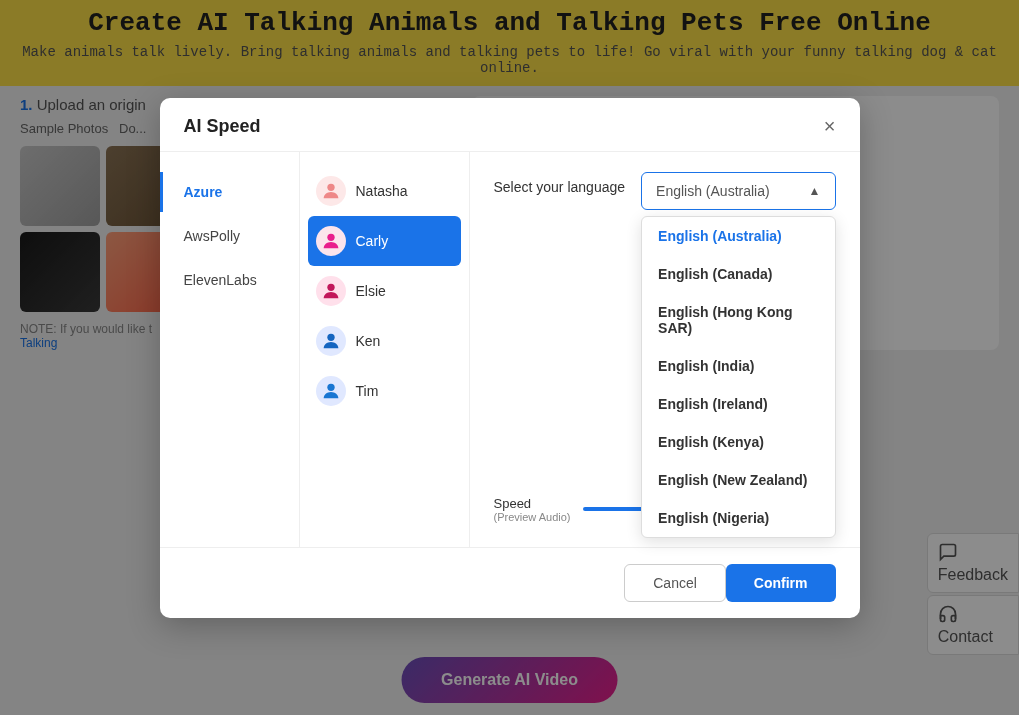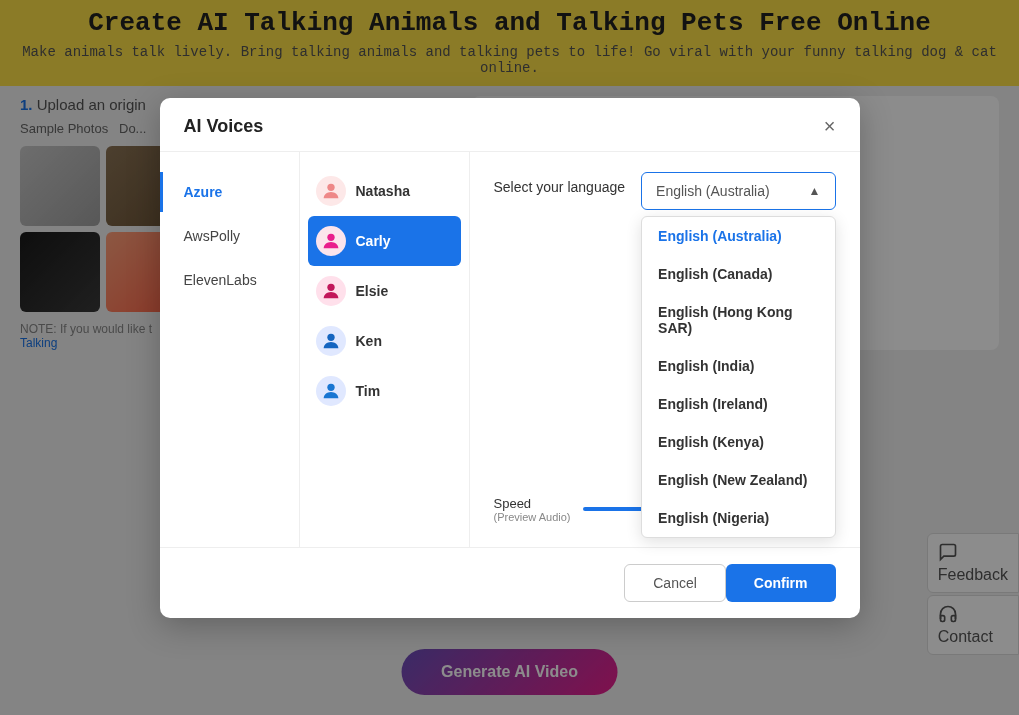--- a/index.html
+++ b/index.html
@@ -157,21 +157,20 @@
       overflow-y: auto;
     }
     .voice-item {
       display: flex;
       align-items: center;
       gap: 10px;
       padding: 10px 16px;
       cursor: pointer;
       font-size: 14px;
       color: #333;
-      font-weight: bold;
     }
     .voice-item.selected {
       background: #1a73e8;
       color: #fff;
       border-radius: 6px;
       margin: 0 8px;
       padding: 10px 8px;
     }
     .voice-avatar {
       width: 30px;
@@ -341,21 +340,21 @@
       min-width: 60px;
     }
     .side-action-btn svg {
       width: 20px;
       height: 20px;
     }
 
     
     .generate-btn {
       position: absolute;
-      bottom: 20px;
+      bottom: 12px;
       left: 50%;
       transform: translateX(-50%);
       background: linear-gradient(135deg, #6B4FBB, #E91E8C);
       color: #fff;
       border: none;
       border-radius: 30px;
       padding: 14px 40px;
       font-size: 16px;
       font-weight: 600;
       cursor: pointer;
@@ -419,21 +418,21 @@
     <span>Contact</span>
   </button>
 </div>
 
 <button class="generate-btn">Generate AI Video</button>
 
 <div class="overlay">
 
   <div class="modal">
     <div class="modal-header">
-      <span class="modal-title">AI Voices</span>
+      <span class="modal-title">AI Speed</span>
       <button class="modal-close">×</button>
     </div>
 
     <div class="modal-body">
 
       <div class="voice-tabs">
         <div class="voice-tab active">Azure</div>
         <div class="voice-tab">AwsPolly</div>
         <div class="voice-tab">ElevenLabs</div>
       </div>

